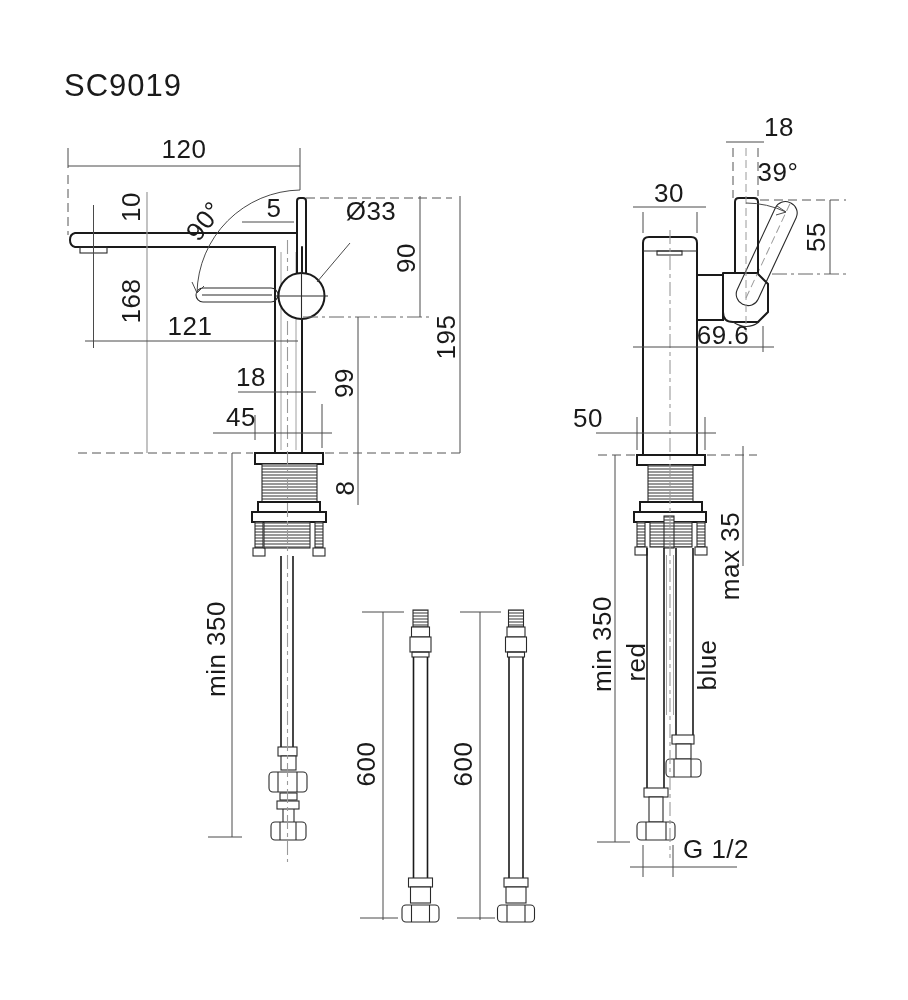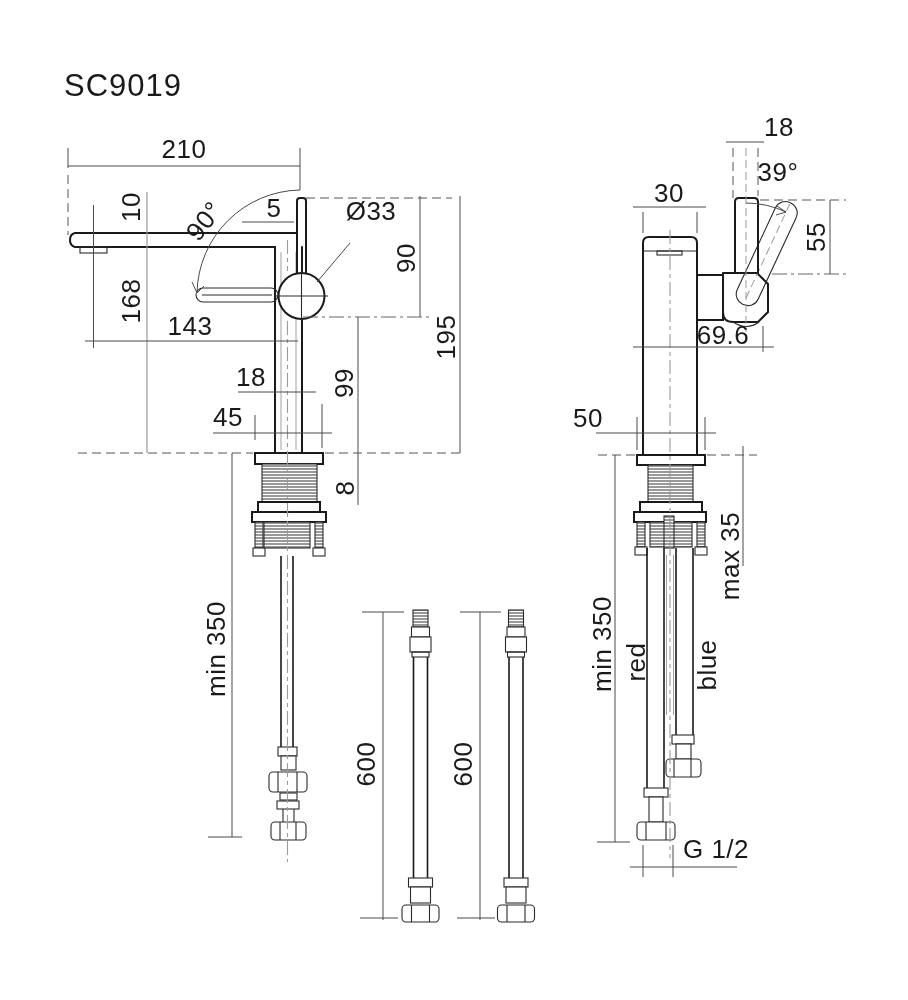--- a/index.html
+++ b/index.html
@@ -241,32 +241,32 @@
       <use href="#tk" x="615" y="455"></use>
           <use href="#tk" x="615" y="842"></use>
       <use href="#tk" x="643" y="867"></use>
           <use href="#tk" x="673" y="867"></use>
     </g>
   </g>
 </svg>
 
   <div class="title" style="left:64px;top:68px">SC9019</div>
 
-  <div class="lbl" style="left:184px;top:149px">210</div>
+  <div class="lbl" style="left:184px;top:149px">120</div>
   <div class="lbl r" style="left:131px;top:207px">10</div>
   <div class="lbl r52" style="left:204px;top:221px">90°</div>
   <div class="lbl" style="left:274px;top:208px">5</div>
   <div class="lbl" style="left:371px;top:211px">Ø33</div>
   <div class="lbl r" style="left:406px;top:258px">90</div>
   <div class="lbl r" style="left:446px;top:337px">195</div>
   <div class="lbl r" style="left:131px;top:301px">168</div>
-  <div class="lbl" style="left:190px;top:326px">143</div>
+  <div class="lbl" style="left:190px;top:326px">121</div>
   <div class="lbl" style="left:251px;top:377px">18</div>
   <div class="lbl r" style="left:344px;top:383px">99</div>
-  <div class="lbl" style="left:228px;top:417px">45</div>
+  <div class="lbl" style="left:241px;top:417px">45</div>
   <div class="lbl r" style="left:345px;top:488px">8</div>
   <div class="lbl r" style="left:216px;top:649px">min 350</div>
   <div class="lbl r" style="left:366px;top:764px">600</div>
   <div class="lbl r" style="left:463px;top:764px">600</div>
 
   <div class="lbl" style="left:779px;top:127px">18</div>
   <div class="lbl" style="left:778px;top:172px">39°</div>
   <div class="lbl" style="left:669px;top:193px">30</div>
   <div class="lbl r" style="left:816px;top:237px">55</div>
   <div class="lbl" style="left:723px;top:335px">69.6</div>

